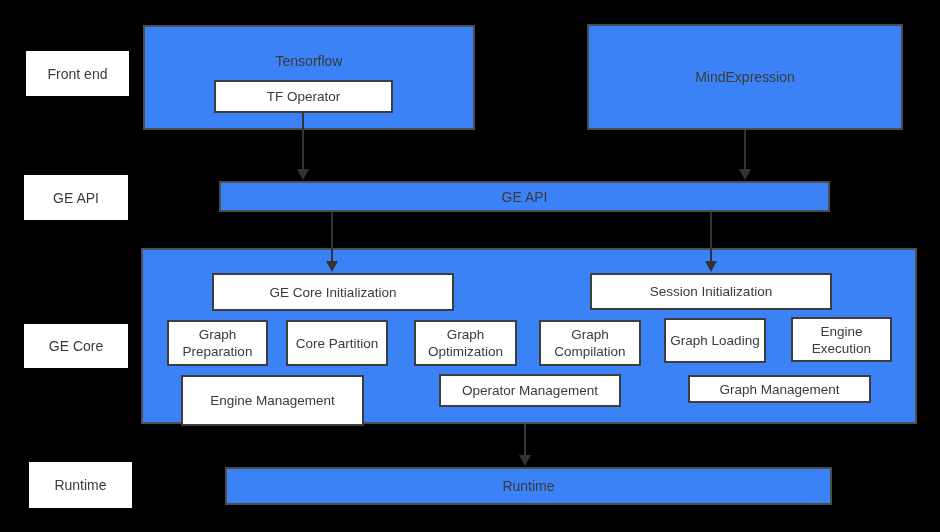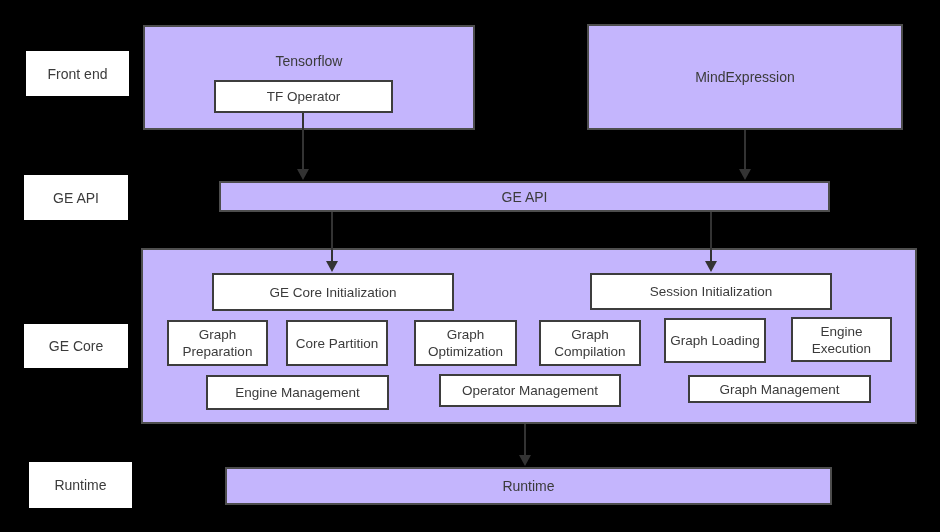--- a/index.html
+++ b/index.html
@@ -22,21 +22,21 @@
     display: flex;
     align-items: center;
     justify-content: center;
     font-size: 14px;
     color: #3b3b3b;
   }
 
   
   .box {
     position: absolute;
-    background: #c4b5fd;
+    background: #3b82f6;
     border: 2px solid #4d4d4d;
   }
   .box.center {
     display: flex;
     align-items: center;
     justify-content: center;
     text-align: center;
     font-size: 14px;
   }
 
@@ -110,21 +110,21 @@
   <div class="inner-box" style="left:212px; top:273px; width:242px; height:38px;">GE Core Initialization</div>
   <div class="inner-box" style="left:590px; top:273px; width:242px; height:37px;">Session Initialization</div>
 
   <div class="inner-box" style="left:167px; top:320px; width:101px; height:46px;">Graph Preparation</div>
   <div class="inner-box" style="left:286px; top:320px; width:102px; height:46px;">Core Partition</div>
   <div class="inner-box" style="left:414px; top:320px; width:103px; height:46px;">Graph Optimization</div>
   <div class="inner-box" style="left:539px; top:320px; width:102px; height:46px;">Graph Compilation</div>
   <div class="inner-box" style="left:664px; top:318px; width:102px; height:45px;">Graph Loading</div>
   <div class="inner-box" style="left:791px; top:317px; width:101px; height:45px;">Engine Execution</div>
 
-  <div class="inner-box" style="left:206px; top:375px; width:183px; height:35px;">Engine Management</div>
+  <div class="inner-box" style="left:181px; top:375px; width:183px; height:51px;">Engine Management</div>
   <div class="inner-box" style="left:439px; top:374px; width:182px; height:33px;">Operator Management</div>
   <div class="inner-box" style="left:688px; top:375px; width:183px; height:28px;">Graph Management</div>
 
   <div class="box center" style="left:225px; top:467px; width:607px; height:38px;">Runtime</div>
 
   <div class="arrow" style="left:297px; top:113px; height:67px;">
     <div class="shaft"></div>
     <div class="head"></div>
   </div>
   <div class="arrow" style="left:739px; top:130px; height:50px;">

